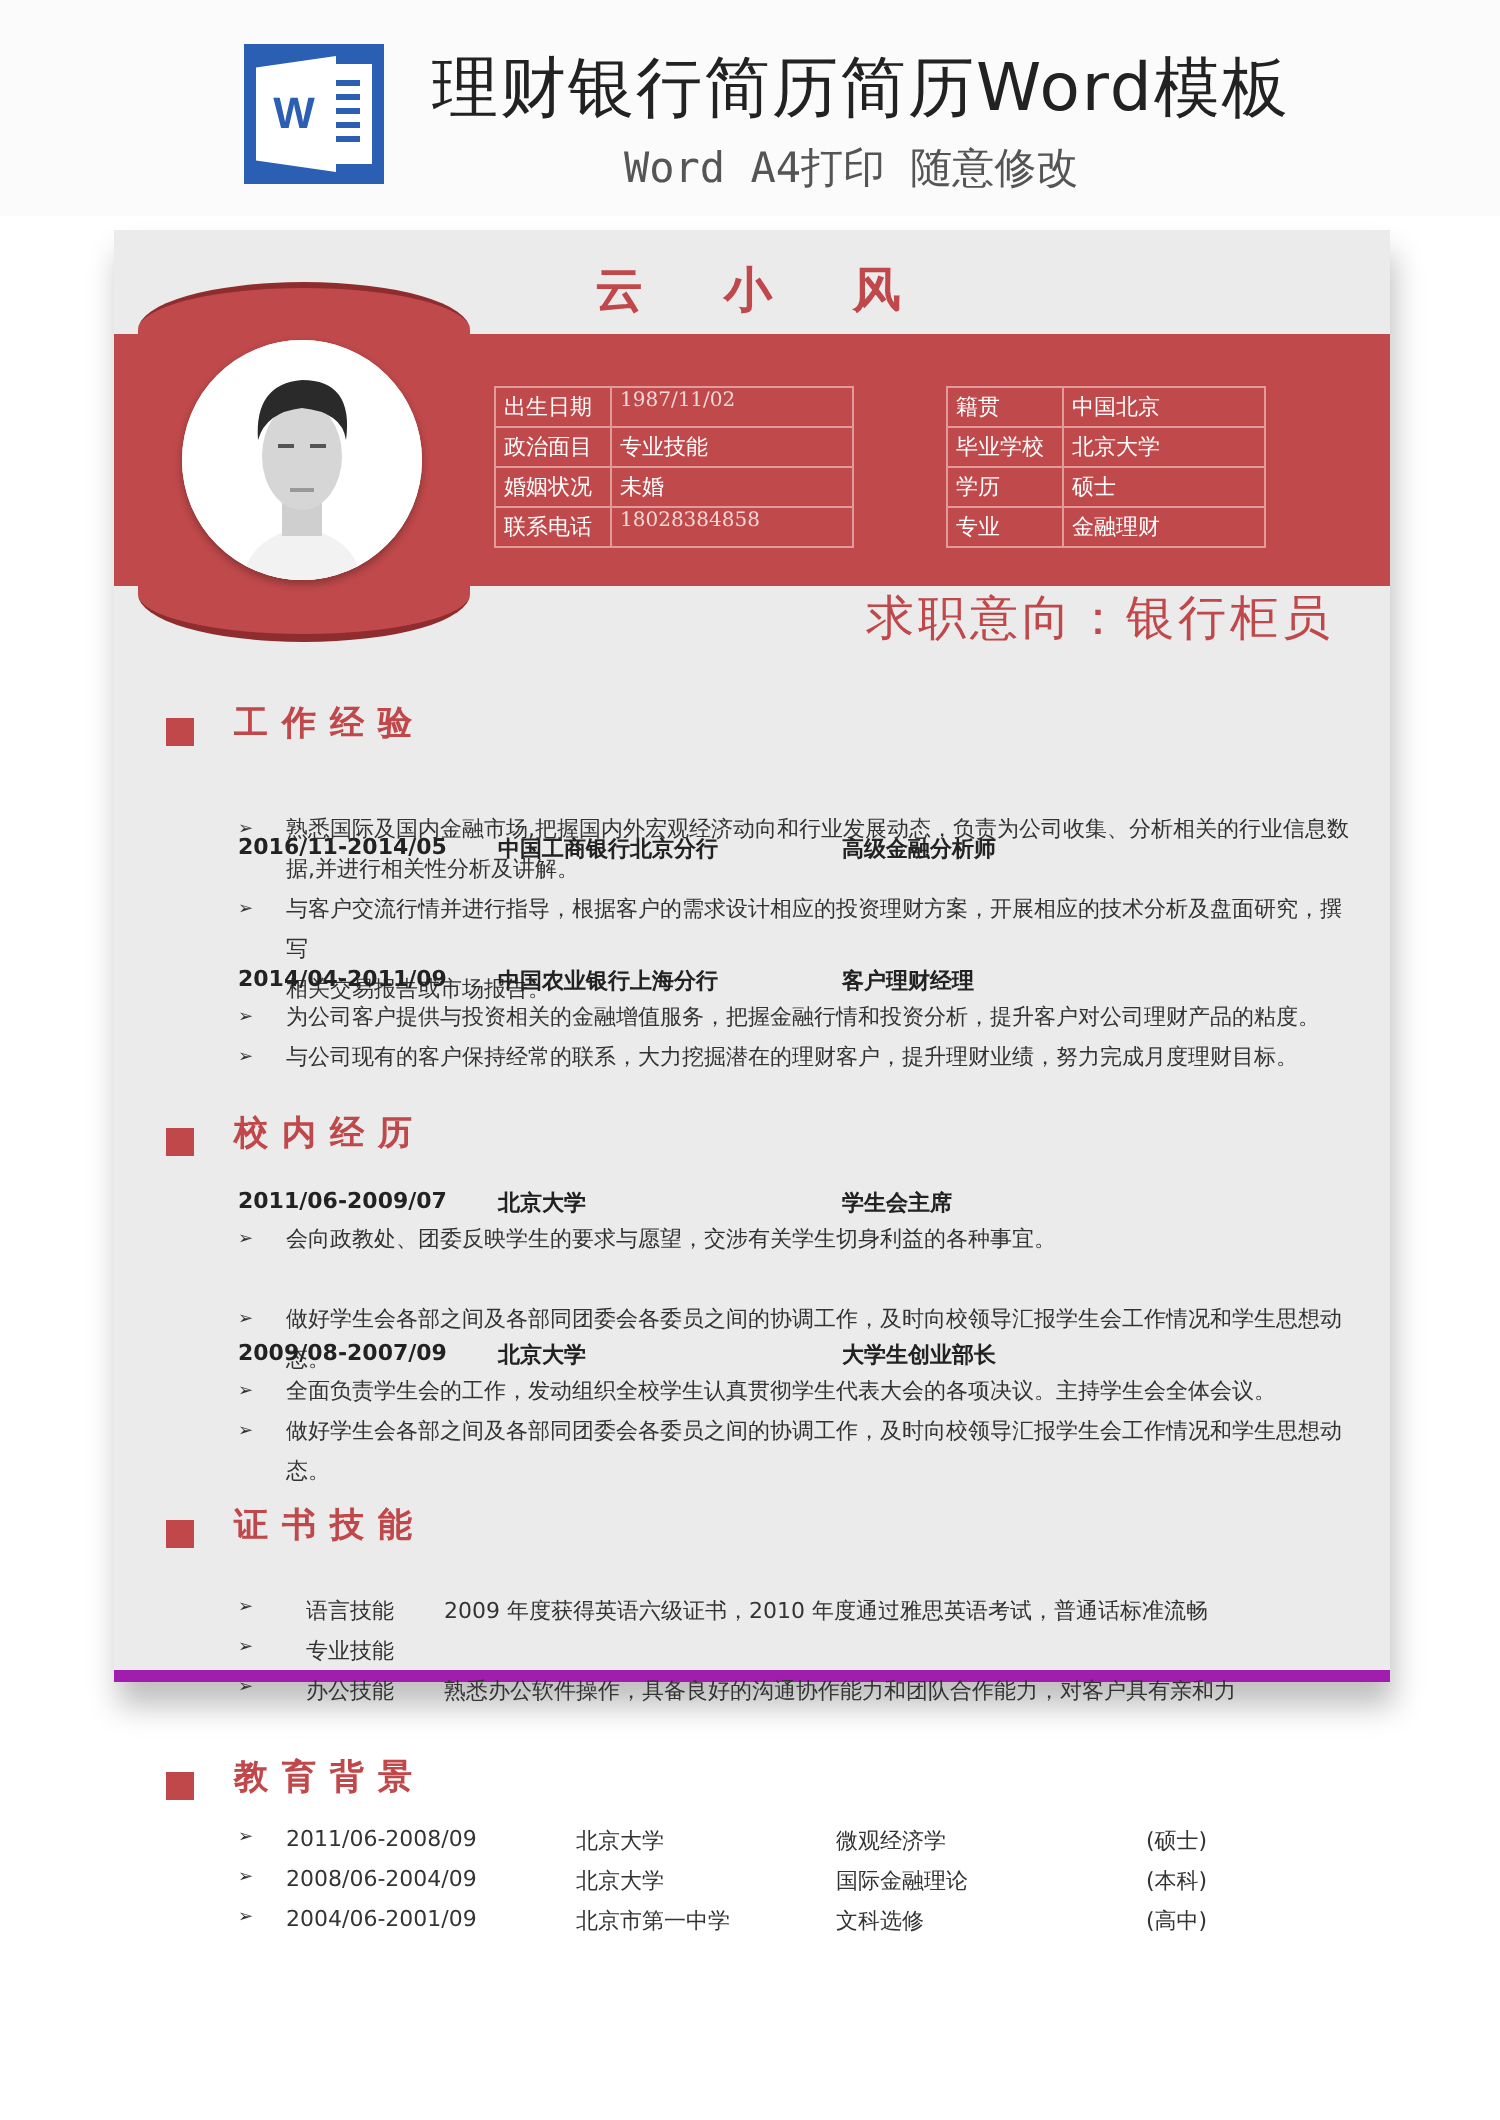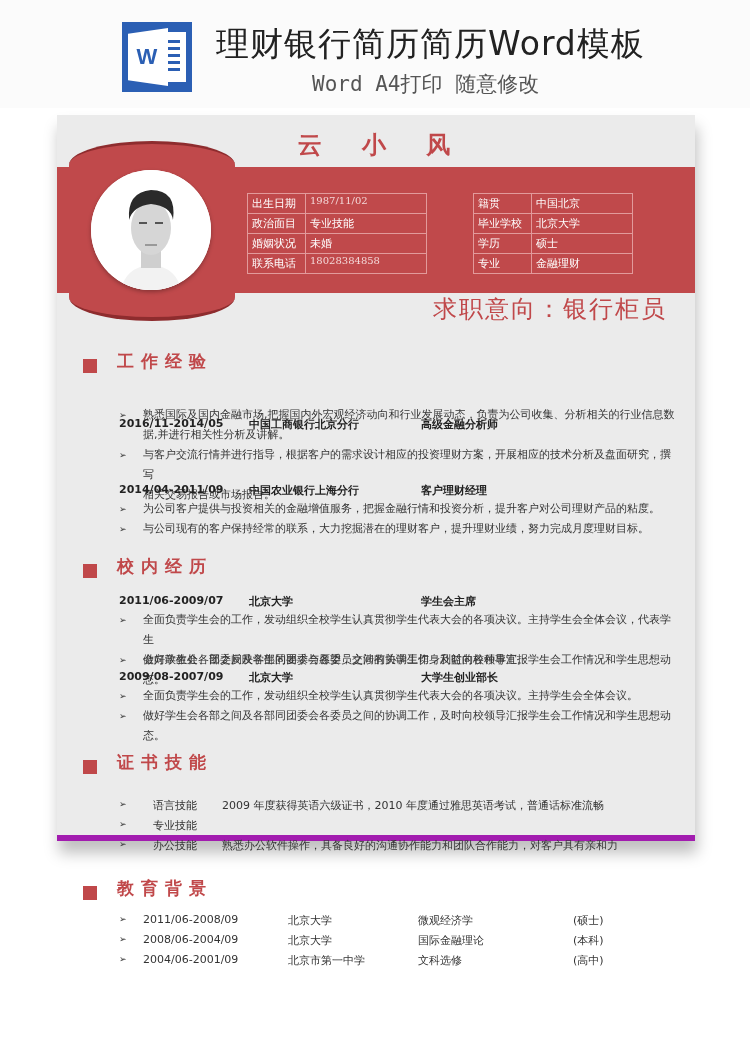--- a/index.html
+++ b/index.html
@@ -185,21 +185,20 @@
       <div class="sec-square"></div>
       <div class="sec-title">校内经历</div>
     </div>
     <div class="entry-head" style="top:38px;">
       <span class="date">2011/06-2009/07</span>
       <span class="org">北京大学</span>
       <span class="role">学生会主席</span>
     </div>
     <div class="bullet" style="top:54px;">
       <span class="arrow">➢</span>
-      <span class="txt">全面负责学生会的工作，发动组织全校学生认真贯彻学生代表大会的各项决议。主持学生会全体会议，代表学生</span>
       <span class="txt">会向政教处、团委反映学生的要求与愿望，交涉有关学生切身利益的各种事宜。</span>
     </div>
     <div class="bullet" style="top:94px;">
       <span class="arrow">➢</span>
       <span class="txt">做好学生会各部之间及各部同团委会各委员之间的协调工作，及时向校领导汇报学生会工作情况和学生思想动态。</span>
     </div>
     <div class="entry-head" style="top:114px;">
       <span class="date">2009/08-2007/09</span>
       <span class="org">北京大学</span>
       <span class="role">大学生创业部长</span>

